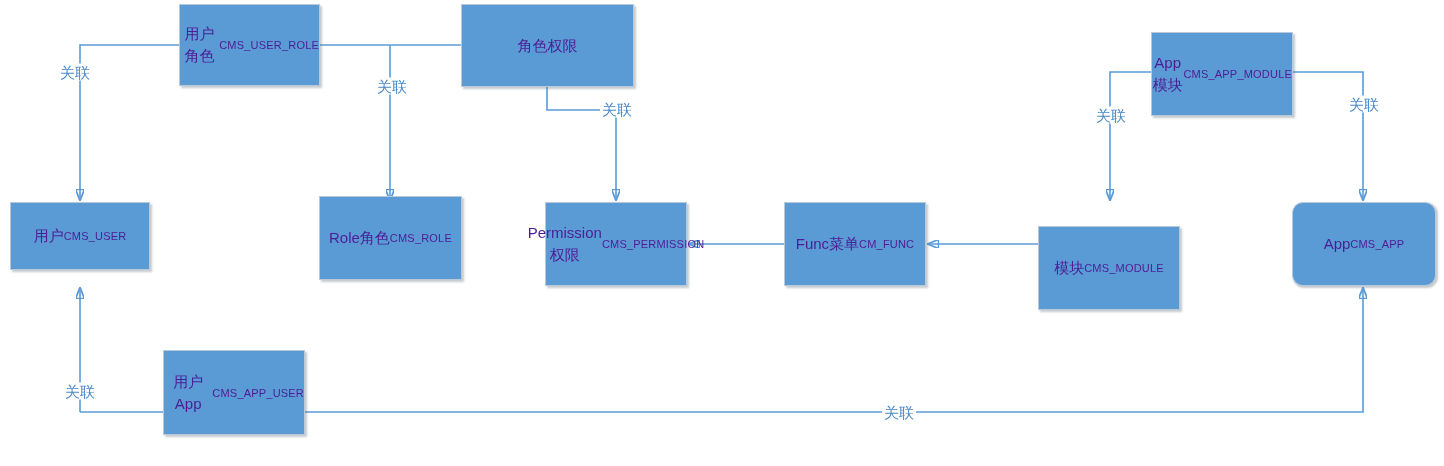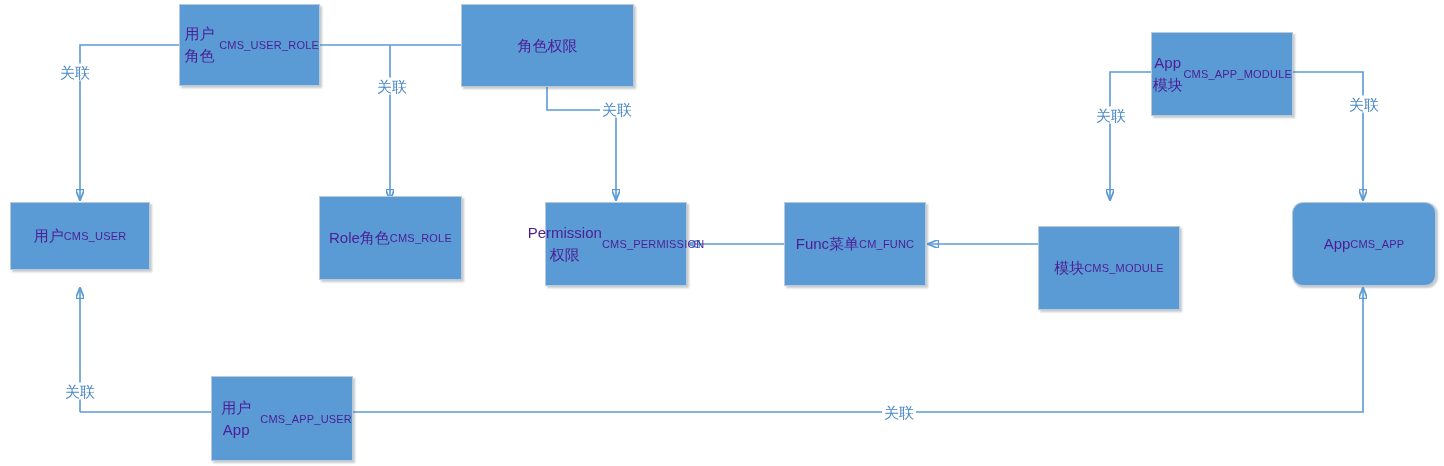--- a/index.html
+++ b/index.html
@@ -36,21 +36,21 @@
   
   .pos-user-role       {left:179px; top:4px;   width:141px; height:82px;}
   .pos-role-permission {left:461px; top:4px;   width:173px; height:83px;}
   .pos-app-module      {left:1151px;top:32px;  width:142px; height:84px;}
   .pos-user            {left:10px;  top:202px; width:140px; height:68px;}
   .pos-role            {left:319px; top:196px; width:143px; height:84px;}
   .pos-permission      {left:545px; top:202px; width:142px; height:84px;}
   .pos-func            {left:784px; top:202px; width:142px; height:84px;}
   .pos-module          {left:1038px;top:202px; width:142px; height:84px;margin-top:24px;}
   .pos-app             {left:1292px;top:202px; width:144px; height:84px;border-radius:11px;}
-  .pos-app-user        {left:163px; top:376px; width:142px; height:85px;margin-left:48px;}
+  .pos-app-user        {left:163px; top:350px; width:142px; height:85px;}
   
   .lbl-user-role-user  {left:75px;  top:72px;}
   .lbl-user-role-role  {left:392px; top:86px;}
   .lbl-roleperm-perm   {left:617px; top:109px;}
   .lbl-appmod-module   {left:1111px;top:115px;}
   .lbl-appmod-app      {left:1364px;top:104px;}
   .lbl-appuser-user    {left:80px;  top:391px;}
   .lbl-appuser-app     {left:899px; top:412px;}
 </style>
 </head>

